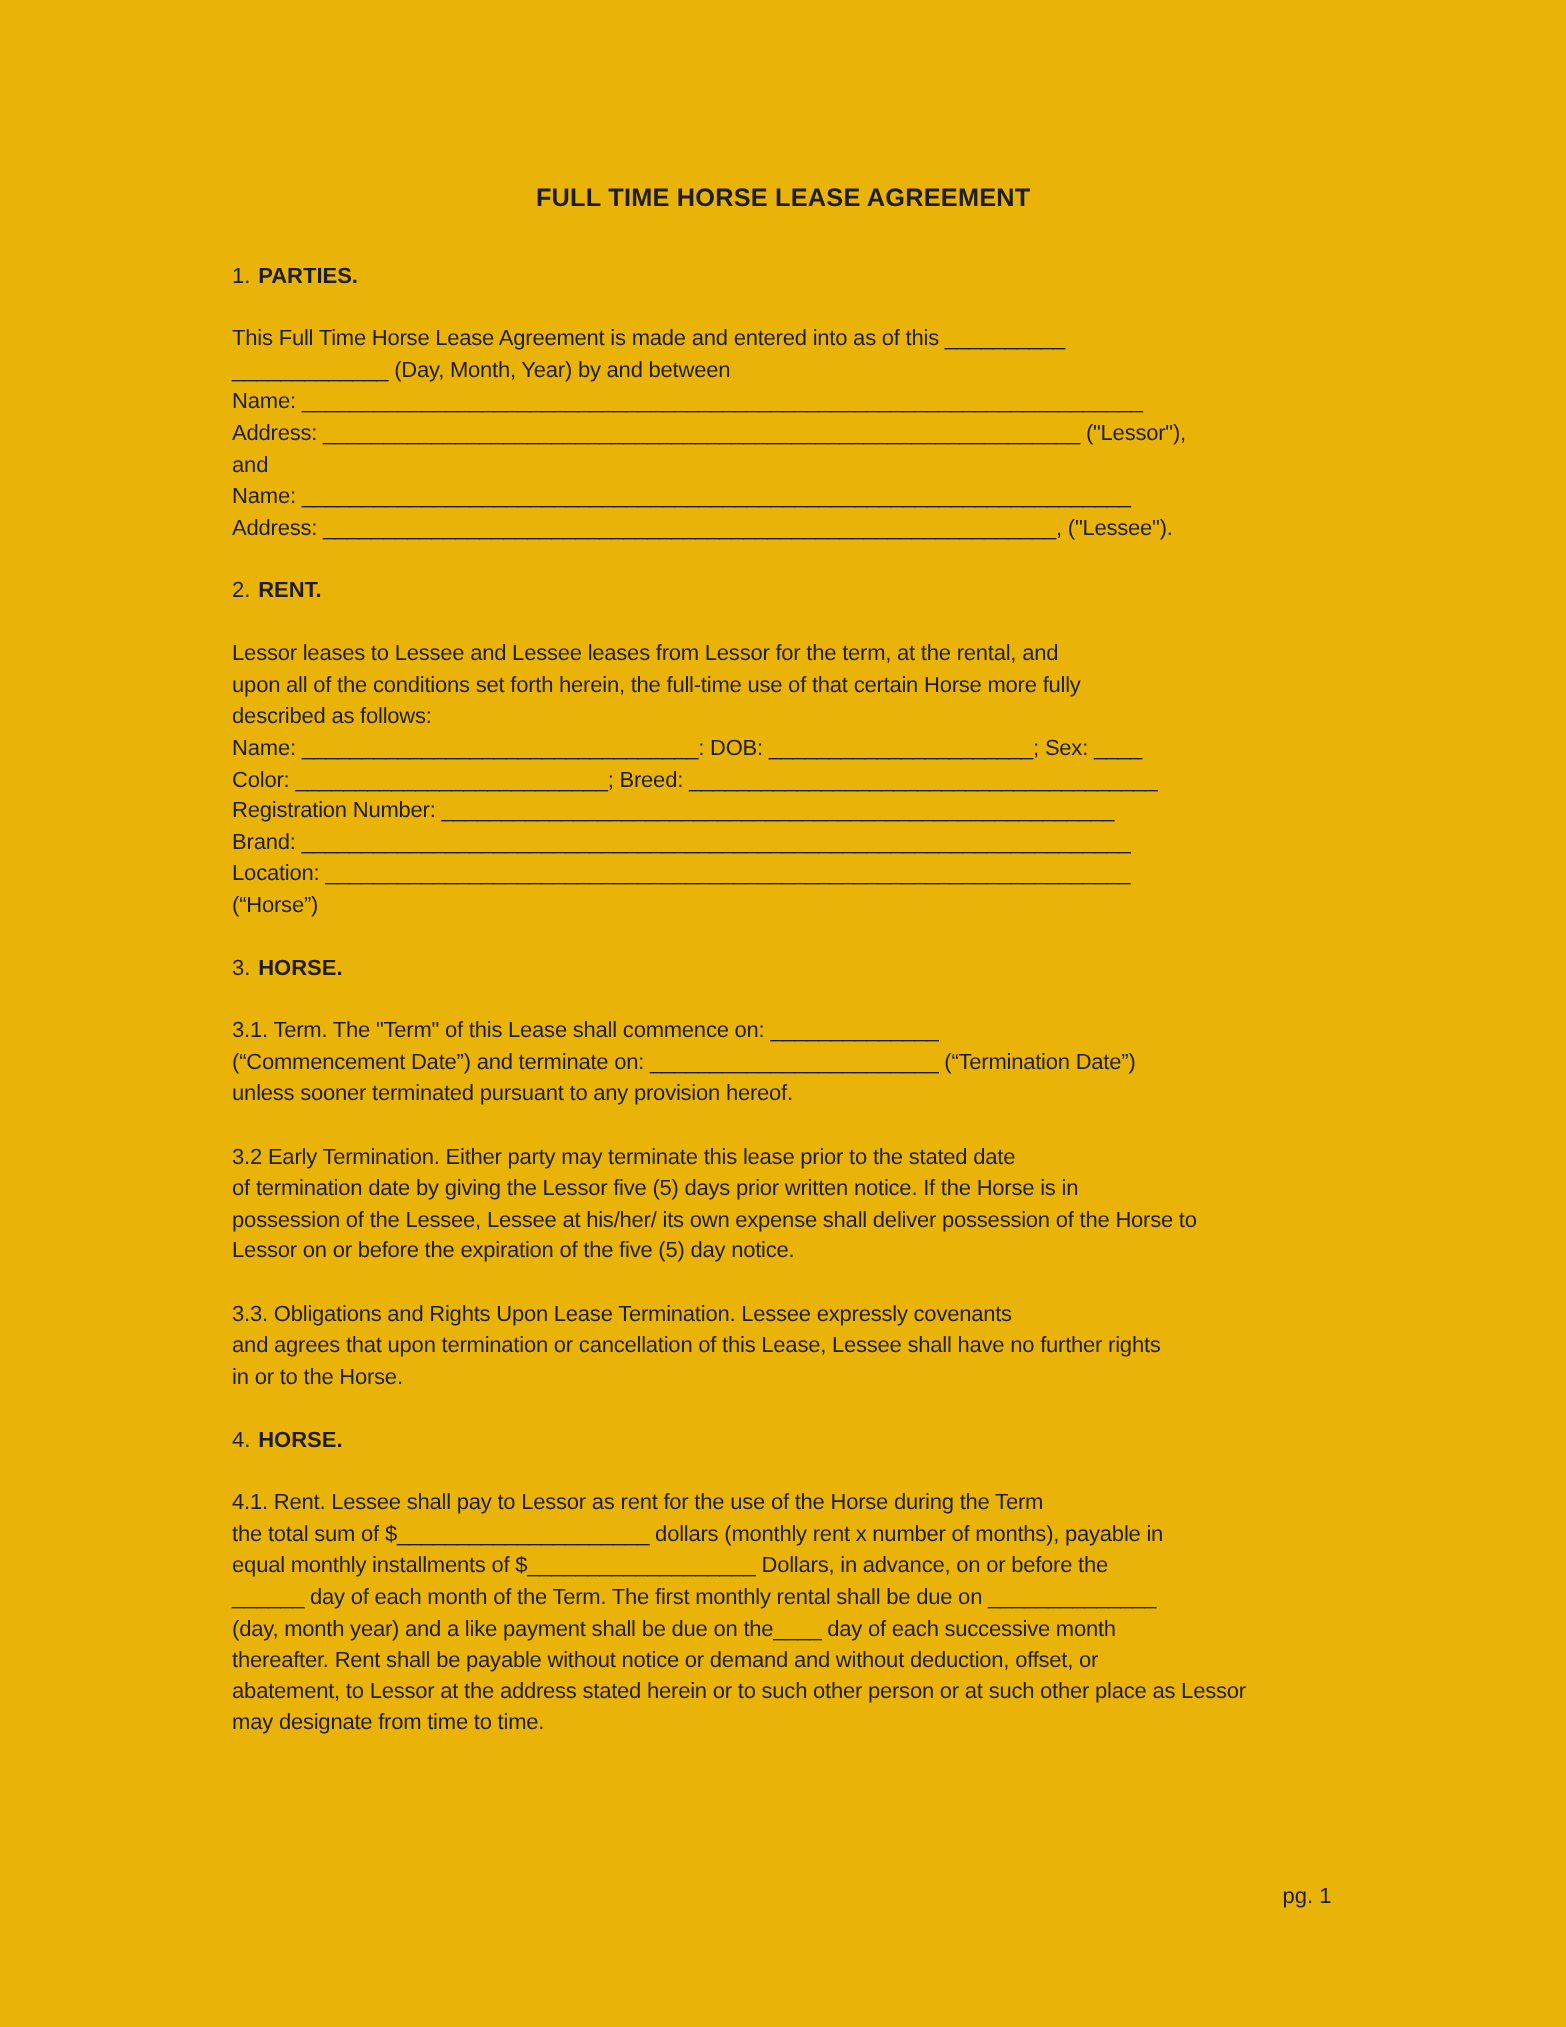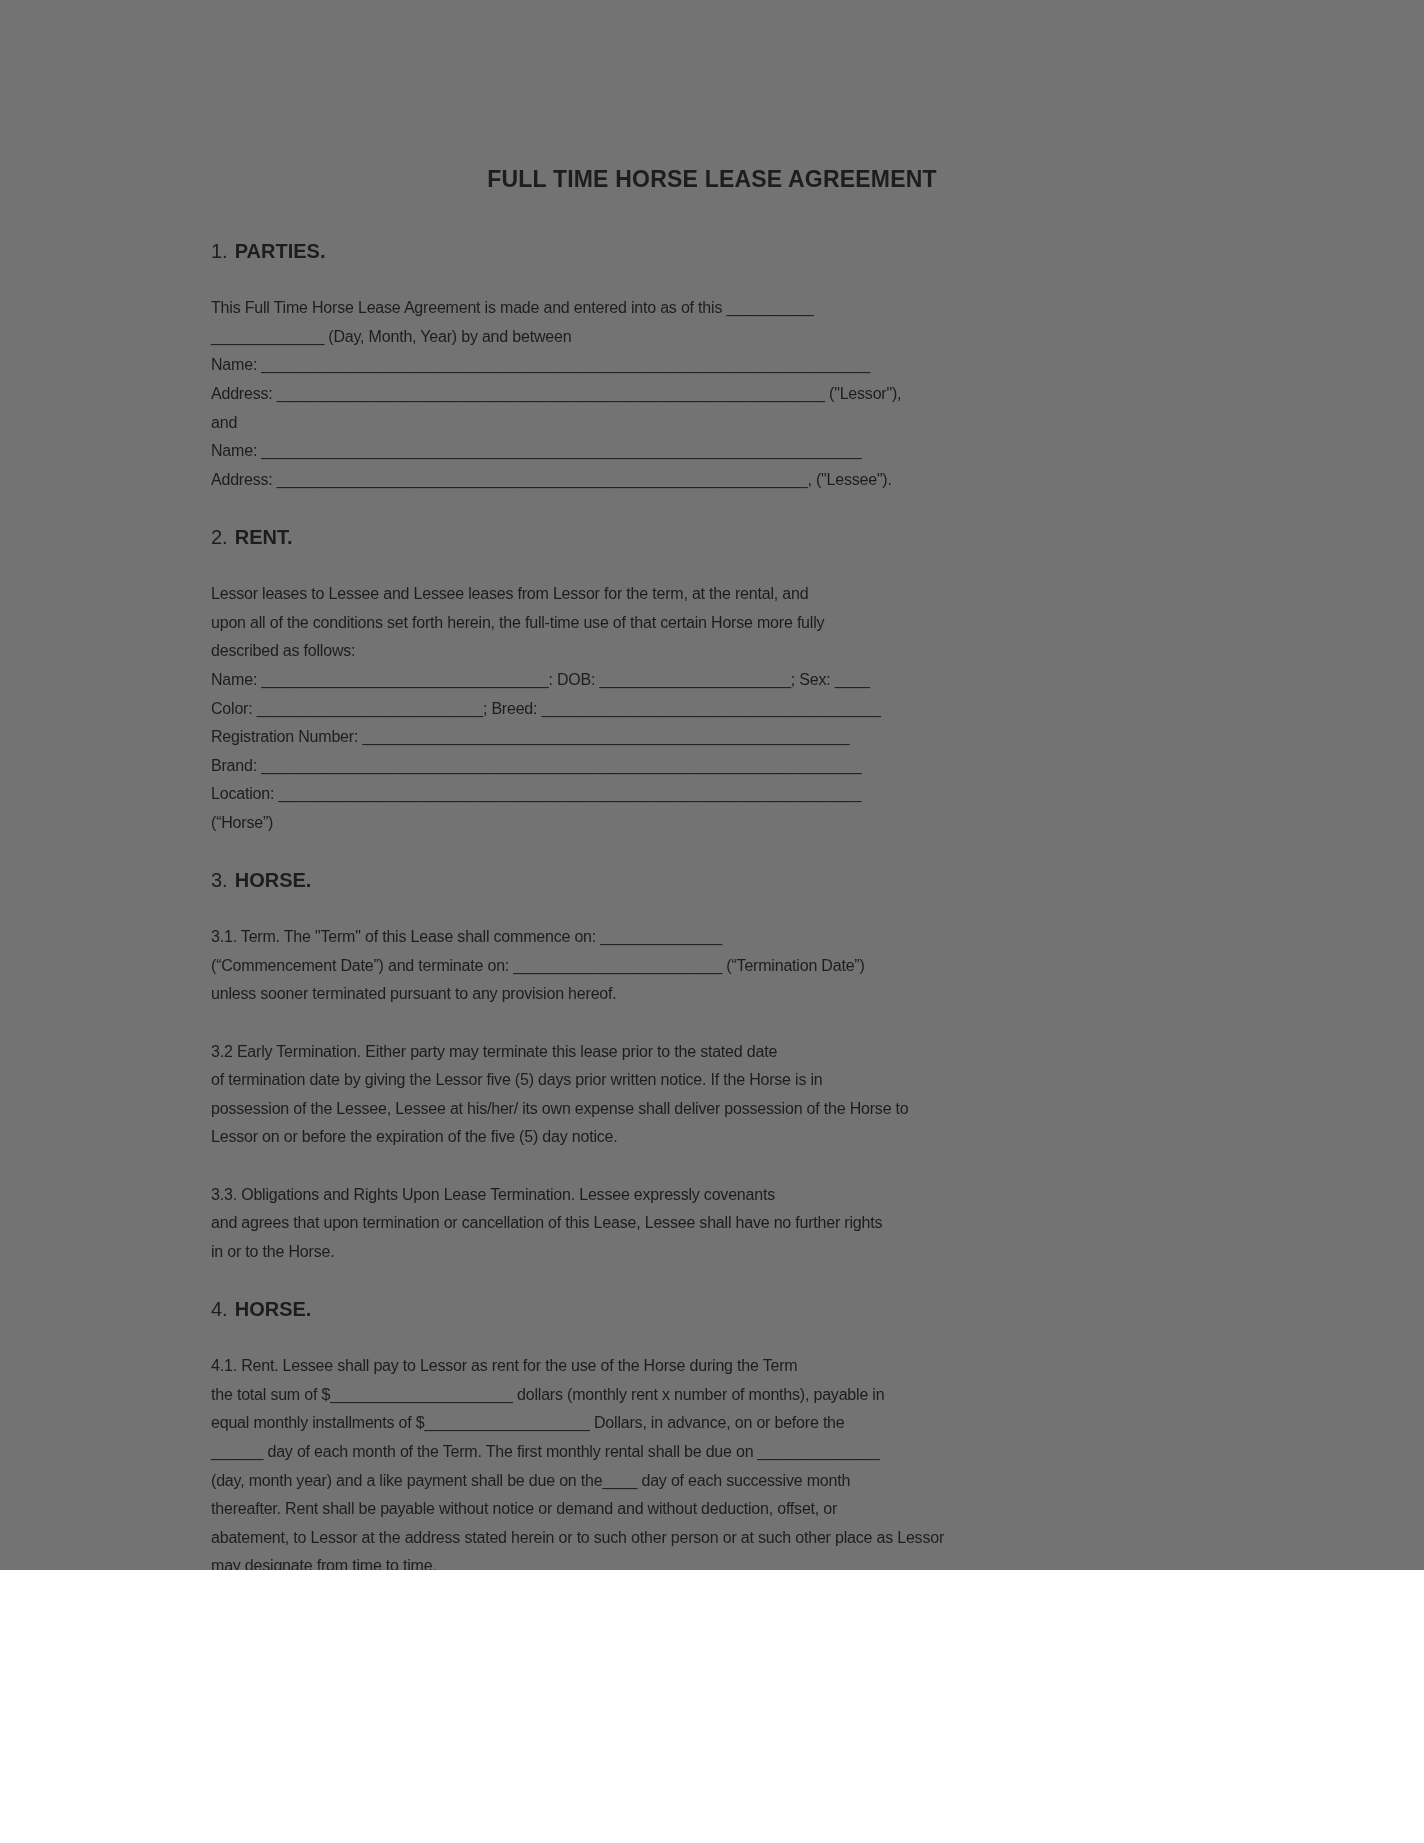--- a/index.html
+++ b/index.html
@@ -3,23 +3,23 @@
 <meta charset="utf-8">
 <style>
   html, body {
     margin: 0;
     padding: 0;
     background: #ffffff;
   }
   .page {
     position: relative;
     width: 1424px;
-    height: 1570px;
+    height: 1843px;
     margin: 0 auto;
-    background: #737373;
+    background: #eab308;
     color: #1d1d1d;
     font-family: "Liberation Sans", sans-serif;
     box-sizing: border-box;
     padding: 166px 211px 0 211px;
     overflow: hidden;
   }
   .doc-title {
     font-size: 23px;
     font-weight: bold;
     text-align: center;
@@ -31,21 +31,21 @@
     font-size: 20px;
     line-height: 28.6px;
     margin: 0 0 28.6px 0;
     white-space: pre;
   }
   p.heading .hword {
     font-weight: bold;
     margin-left: 7px;
   }
   p.body {
-    font-size: 16px;
+    font-size: 20px;
     line-height: 28.6px;
     letter-spacing: -0.2px;
     margin: 0 0 28.6px 0;
     white-space: pre;
   }
   .page-number {
     position: absolute;
     left: 1166px;
     top: 1713px;
     font-size: 20px;

